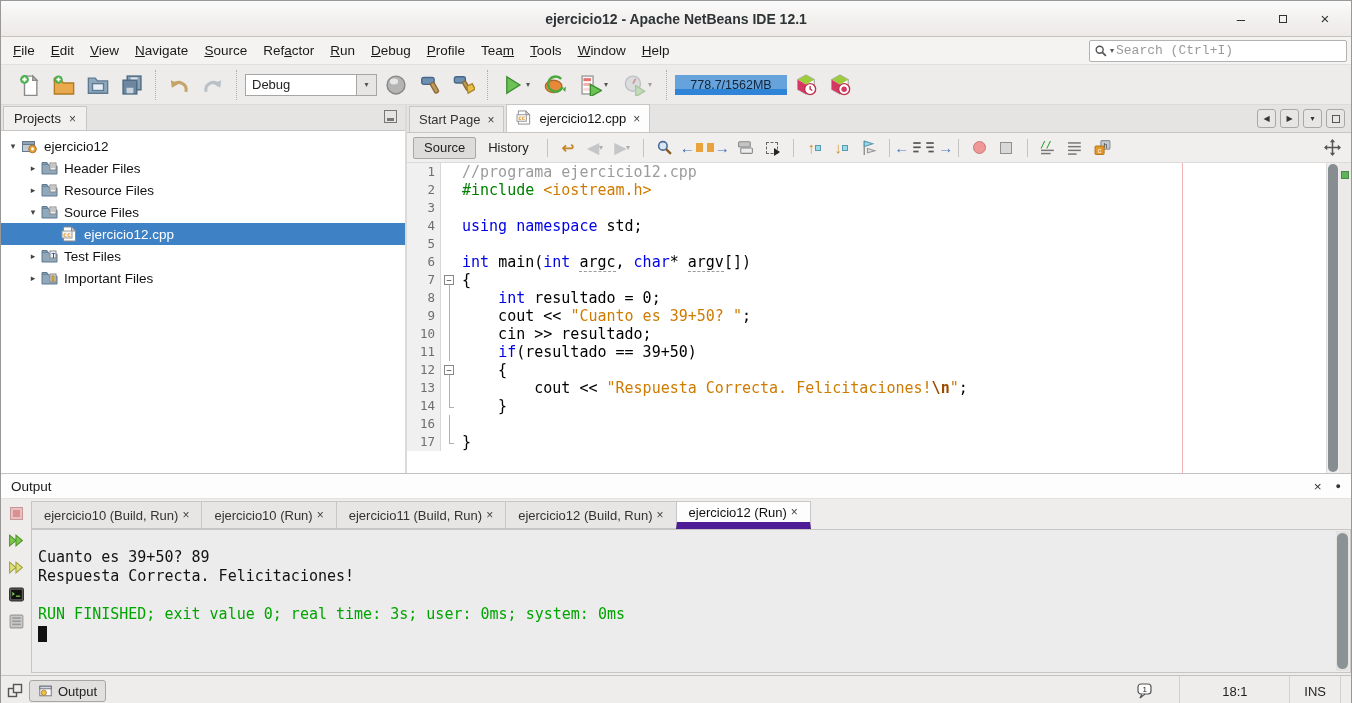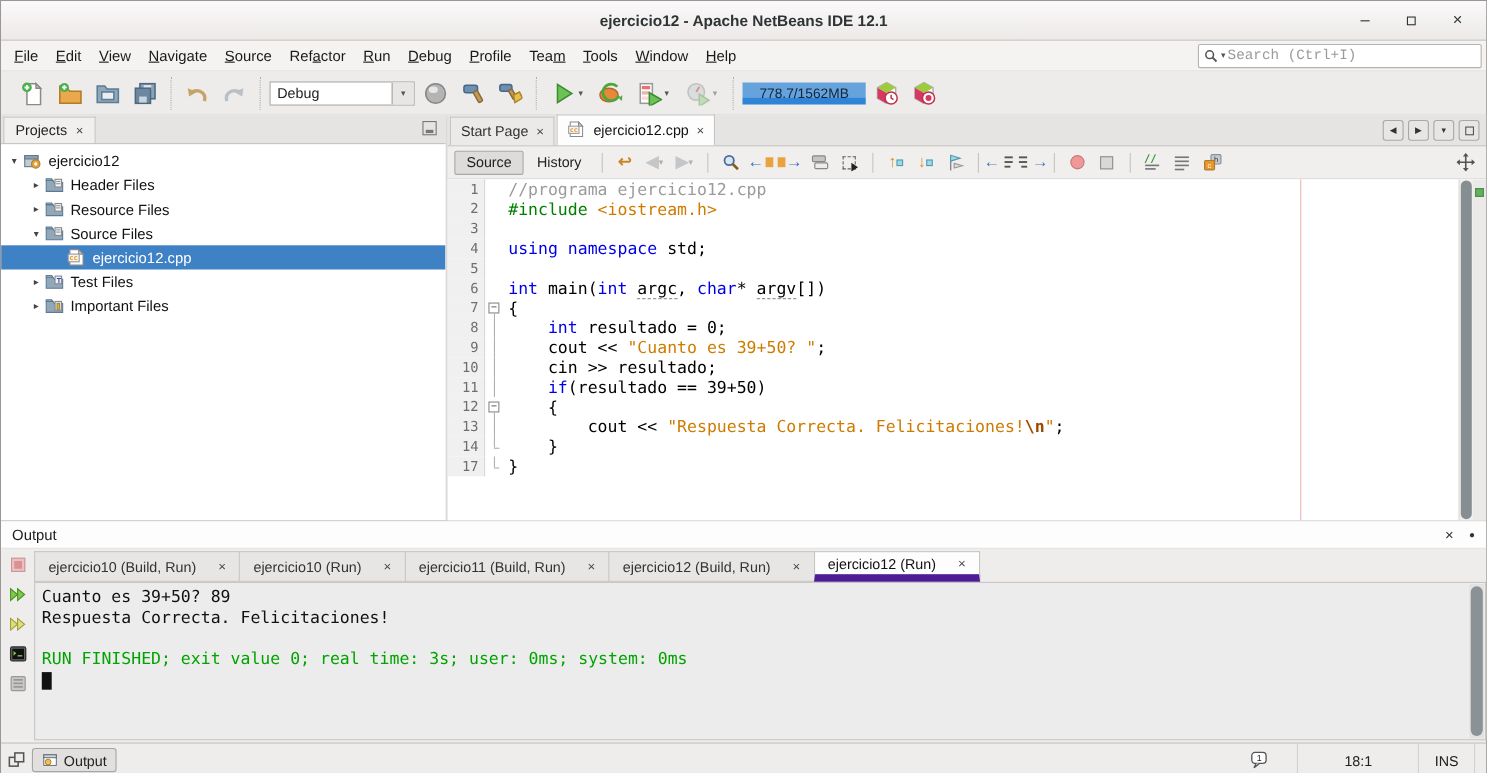--- a/index.html
+++ b/index.html
@@ -107,25 +107,25 @@
   .out-header{height:25px;display:flex;align-items:center;padding:0 10px;background:#fdfdfd;border-bottom:1px solid #e4e2e0;font-size:13.5px;color:#1a1a1a}
   .out-header .right{margin-left:auto;display:flex;gap:14px;align-items:center;color:#333}
   .out-body{flex:1;display:flex;min-height:0;background:#eeedec}
   .out-side{flex:0 0 30px;display:flex;flex-direction:column;align-items:center;gap:7px;padding-top:4px}
   .oico{width:20px;height:20px;display:flex;align-items:center;justify-content:center}
   .oico svg{width:17px;height:17px}
   .ostop{width:13px;height:13px;background:#eac0c0;border:1px solid #c89898;display:flex;align-items:center;justify-content:center}
   .ostop i{display:block;width:7px;height:7px;background:#d89090}
   .out-main{flex:1;display:flex;flex-direction:column;min-width:0}
   .otabrow{height:30px;display:flex;align-items:flex-end;background:#eeedec}
-  .otab{height:28px;border:1px solid #c8c6c4;border-right:none;background:#e8e6e4;display:flex;align-items:center;gap:20px;padding:0 12px;font-size:13px;color:#333;white-space:nowrap}
+  .otab{height:28px;border:1px solid #c8c6c4;border-right:none;background:#e8e6e4;display:flex;align-items:center;gap:4px;padding:0 12px;font-size:13px;color:#333;white-space:nowrap}
   .otab:last-child{border-right:1px solid #c8c6c4}
   .otab.active{background:#fdfdfd;border-bottom:7px solid #4c1d95;color:#111}
   .otab .x{font-size:12px;color:#444}
-  .console{flex:1;background:#ececec;border:1px solid #c8c6c4;position:relative;font-family:"DejaVu Sans Mono","Liberation Mono",monospace;font-size:15px;line-height:19px;padding:3px 6px;overflow:hidden}
+  .console{flex:1;background:#ececec;border:1px solid #c8c6c4;position:relative;font-family:"DejaVu Sans Mono","Liberation Mono",monospace;font-size:15px;line-height:19px;padding:18px 6px;overflow:hidden}
   .con-line{white-space:pre;color:#111;min-height:19px}
   .con-line.success{color:#00a400}
   .cursor-block{display:inline-block;width:9px;height:16px;background:#111;vertical-align:text-bottom}
   .oscroll{position:absolute;top:1px;bottom:1px;right:1px;width:13px;background:#e4e2e0}
   .oscroll .thumb{position:absolute;left:1px;right:1px;top:2px;bottom:2px;background:#8a9296;border-radius:6px}
 
   
   .statusbar{flex:0 0 31px;background:#eeedec;border-top:1px solid #c4c2c0;display:flex;align-items:center;padding:0 6px;margin-top:2px}
   .sb-left{display:flex;align-items:center;gap:6px}
   .sb-btn{height:22px;border:1px solid #a8a6a4;border-radius:3px;background:#e2e0de;display:flex;align-items:center;gap:5px;padding:0 8px;font-size:13px}
@@ -609,20 +609,21 @@
             <div class="cl"><span class="ln">5</span><span class="fold "></span><span class="ct"></span></div>
             <div class="cl"><span class="ln">6</span><span class="fold "></span><span class="ct"><span class="tk-kw">int</span><span class="tk-pln"> </span><span class="tk-bold">main</span><span class="tk-pln">(</span><span class="tk-kw">int</span><span class="tk-pln"> </span><span class="tk-prm">argc</span><span class="tk-pln">, </span><span class="tk-kw">char</span><span class="tk-pln">* </span><span class="tk-prm">argv</span><span class="tk-pln">[])</span></span></div>
             <div class="cl"><span class="ln">7</span><span class="fold box"><span class="fbox">−</span></span><span class="ct"><span class="tk-pln">{</span></span></div>
             <div class="cl"><span class="ln">8</span><span class="fold bar"></span><span class="ct"><span class="tk-pln">    </span><span class="tk-kw">int</span><span class="tk-pln"> resultado = 0;</span></span></div>
             <div class="cl"><span class="ln">9</span><span class="fold bar"></span><span class="ct"><span class="tk-pln">    cout &lt;&lt; </span><span class="tk-str">"Cuanto es 39+50? "</span><span class="tk-pln">;</span></span></div>
             <div class="cl"><span class="ln">10</span><span class="fold bar"></span><span class="ct"><span class="tk-pln">    cin &gt;&gt; resultado;</span></span></div>
             <div class="cl"><span class="ln">11</span><span class="fold bar"></span><span class="ct"><span class="tk-pln">    </span><span class="tk-kw">if</span><span class="tk-pln">(resultado == 39+50)</span></span></div>
             <div class="cl"><span class="ln">12</span><span class="fold box"><span class="fbox">−</span></span><span class="ct"><span class="tk-pln">    {</span></span></div>
             <div class="cl"><span class="ln">13</span><span class="fold bar"></span><span class="ct"><span class="tk-pln">        cout &lt;&lt; </span><span class="tk-str">"Respuesta Correcta. Felicitaciones!</span><span class="tk-esc">\n</span><span class="tk-str">"</span><span class="tk-pln">;</span></span></div>
             <div class="cl"><span class="ln">14</span><span class="fold end"></span><span class="ct"><span class="tk-pln">    }</span></span></div>
+            <div class="cl"><span class="ln">16</span><span class="fold bar"></span><span class="ct"></span></div>
             <div class="cl"><span class="ln">17</span><span class="fold end"></span><span class="ct"><span class="tk-pln">}</span></span></div>
           </div>
         <div class="vscroll">
             <div class="thumb"></div>
           </div>
         <div class="estripe">
             <div class="ok"></div>
           </div>
       </div>
     </div>

